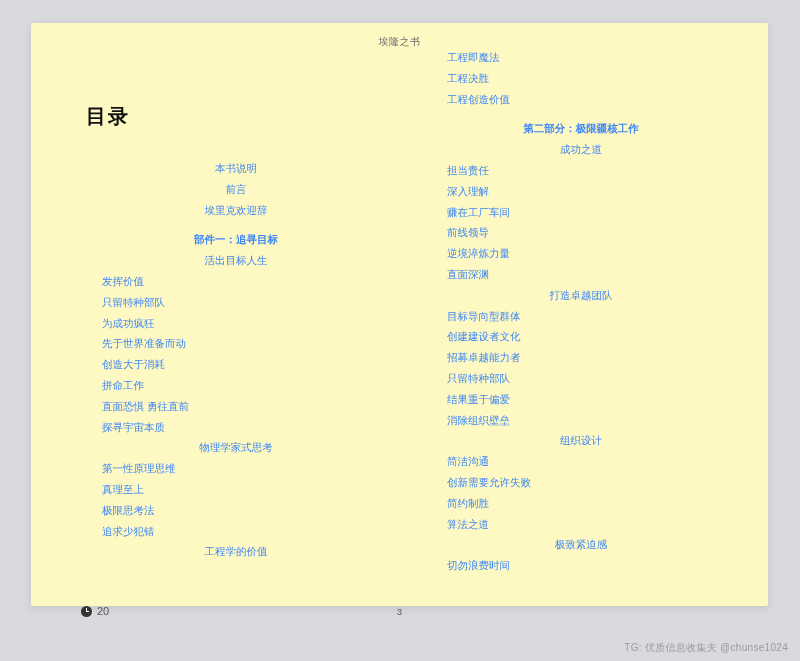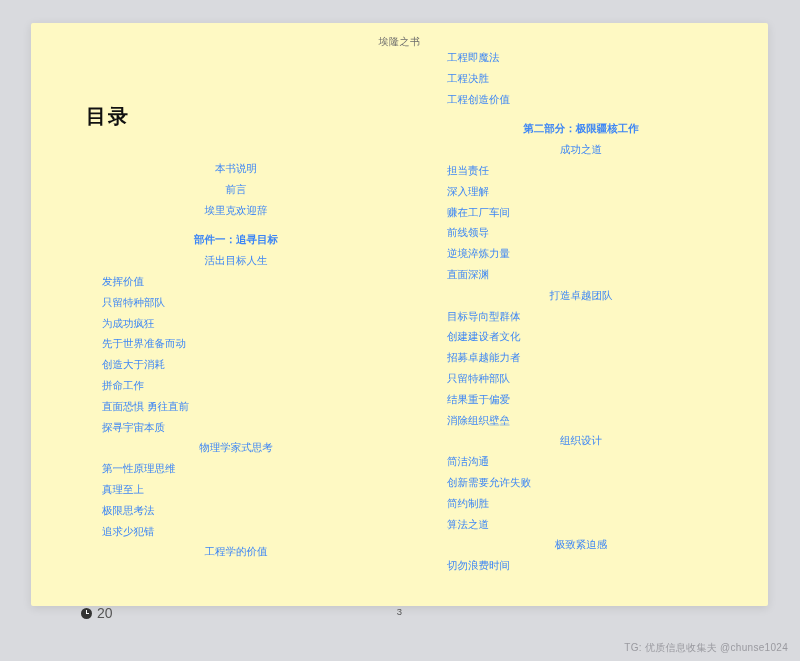--- a/index.html
+++ b/index.html
@@ -79,21 +79,21 @@
     padding-left: 0px;
     padding-top: 9px;
   }
   .page-footer-left {
     position: absolute;
     left: 50px;
     top: 582px;
     display: flex;
     align-items: center;
     gap: 5px;
-    font-size: 14px;
+    font-size: 11px;
     color: #555555;
   }
   .clock-icon {
     width: 11px;
     height: 11px;
     border-radius: 50%;
     background: #333;
     position: relative;
     display: inline-block;
   }

